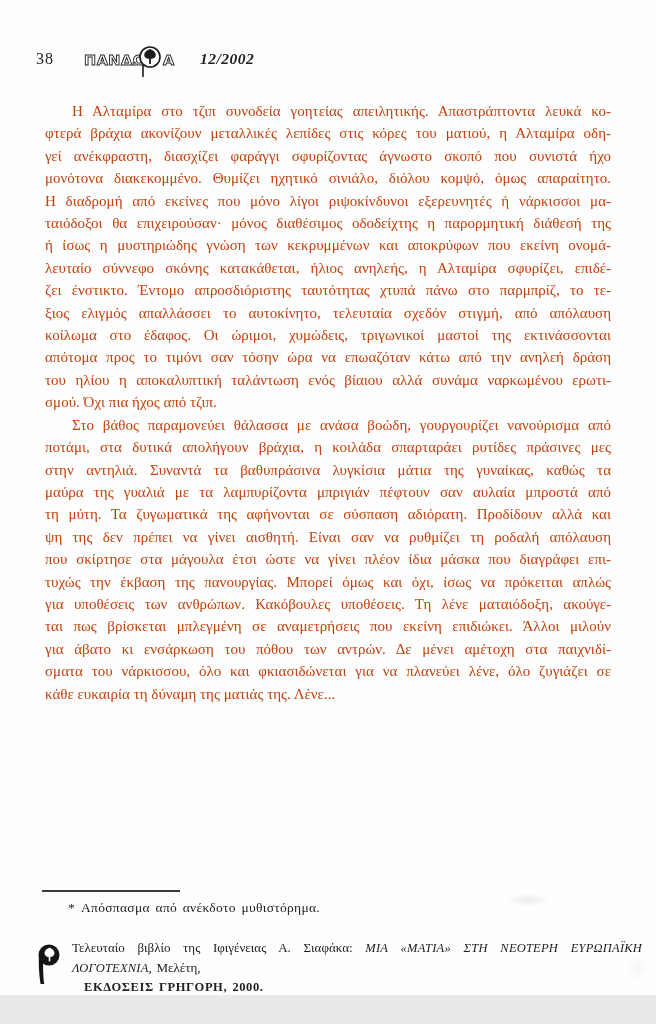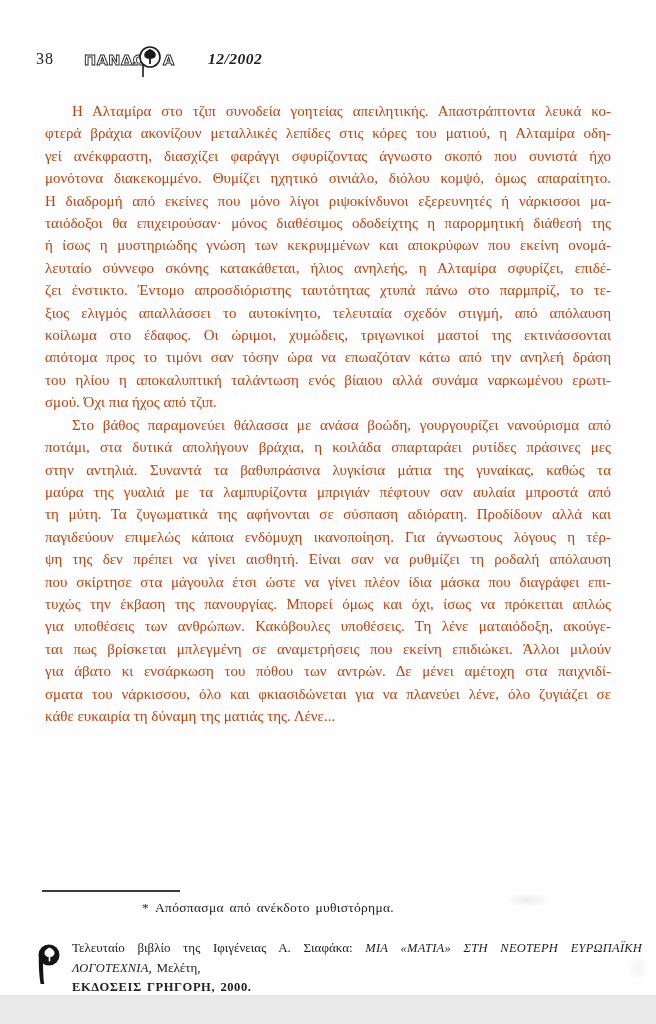--- a/index.html
+++ b/index.html
@@ -14,60 +14,60 @@
   
   .header{
     position:absolute;left:36px;top:42px;height:34px;
     display:flex;align-items:center;
   }
   .page-num{
     font-size:16px;letter-spacing:1px;color:#222;
   }
   .logo-wrap{margin-left:30px;display:flex;align-items:flex-end;}
   .issue{
-    margin-left:24px;font-size:15.5px;font-style:italic;font-weight:bold;
+    margin-left:16px;font-size:15.5px;font-style:italic;font-weight:bold;
     letter-spacing:0.5px;color:#1d1d1d;
   }
   
   .article{
     position:absolute;left:45px;top:100px;width:566px;
   }
   .tline{
     font-size:15px;line-height:22.4px;
     text-align:justify;text-align-last:justify;
     white-space:normal;color:#c2410c;
   }
   .tline.para-first{text-indent:27px;}
   .tline.para-last{text-align-last:left;}
   
   .footnote-rule{
     position:absolute;left:42px;top:890px;width:138px;height:2px;
     background:#3a3a3a;
   }
   .footnote{
     position:absolute;left:68px;top:900px;width:400px;
-    font-size:13.5px;letter-spacing:0.3px;word-spacing:2px;color:#1d1d1d;text-align:center;
+    font-size:13.5px;letter-spacing:0.3px;word-spacing:2px;color:#1d1d1d;
   }
   .footnote .marker{margin-right:6px;}
   
   .publisher{
     position:absolute;left:36px;top:938px;width:606px;
     display:flex;align-items:center;
   }
   .pub-logo{flex:0 0 auto;margin-top:2px;}
   .pub-text{
     flex:1 1 auto;margin-left:12px;font-size:13px;line-height:19px;
     color:#1d1d1d;text-align:justify;word-spacing:1.5px;
   }
   .pub-text .book-title{
     font-style:italic;font-size:12.5px;letter-spacing:0.2px;
   }
   .pub-line2{
     font-size:12.5px;line-height:19px;letter-spacing:0.6px;
-    font-weight:bold;color:#222;
+    font-weight:bold;color:#222;margin-left:12px;
   }
   
   .smudge{
     position:absolute;border-radius:50%;
     background:radial-gradient(closest-side, rgba(110,110,110,0.35), rgba(110,110,110,0));
   }
   .smudge.s1{left:505px;top:893px;width:46px;height:14px;opacity:.35;}
   .smudge.s2{left:627px;top:955px;width:22px;height:26px;opacity:.18;}
 </style>
 </head>
@@ -110,21 +110,20 @@
         <div class="tline">απότομα προς το τιμόνι σαν τόσην ώρα να επωαζόταν κάτω από την ανηλεή δράση</div>
         <div class="tline">του ηλίου η αποκαλυπτική ταλάντωση ενός βίαιου αλλά συνάμα ναρκωμένου ερωτι-</div>
         <div class="tline para-last">σμού. Όχι πια ήχος από τζιπ.</div>
       </div>
       <div>
         <div class="tline para-first">Στο βάθος παραμονεύει θάλασσα με ανάσα βοώδη, γουργουρίζει νανούρισμα από</div>
         <div class="tline">ποτάμι, στα δυτικά απολήγουν βράχια, η κοιλάδα σπαρταράει ρυτίδες πράσινες μες</div>
         <div class="tline">στην αντηλιά. Συναντά τα βαθυπράσινα λυγκίσια μάτια της γυναίκας, καθώς τα</div>
         <div class="tline">μαύρα της γυαλιά με τα λαμπυρίζοντα μπριγιάν πέφτουν σαν αυλαία μπροστά από</div>
         <div class="tline">τη μύτη. Τα ζυγωματικά της αφήνονται σε σύσπαση αδιόρατη. Προδίδουν αλλά και</div>
-        <div class="tline">παγιδεύουν επιμελώς κάποια ενδόμυχη ικανοποίηση. Για άγνωστους λόγους η τέρ-</div>
         <div class="tline">ψη της δεν πρέπει να γίνει αισθητή. Είναι σαν να ρυθμίζει τη ροδαλή απόλαυση</div>
         <div class="tline">που σκίρτησε στα μάγουλα έτσι ώστε να γίνει πλέον ίδια μάσκα που διαγράφει επι-</div>
         <div class="tline">τυχώς την έκβαση της πανουργίας. Μπορεί όμως και όχι, ίσως να πρόκειται απλώς</div>
         <div class="tline">για υποθέσεις των ανθρώπων. Κακόβουλες υποθέσεις. Τη λένε ματαιόδοξη, ακούγε-</div>
         <div class="tline">ται πως βρίσκεται μπλεγμένη σε αναμετρήσεις που εκείνη επιδιώκει. Άλλοι μιλούν</div>
         <div class="tline">για άβατο κι ενσάρκωση του πόθου των αντρών. Δε μένει αμέτοχη στα παιχνιδί-</div>
         <div class="tline">σματα του νάρκισσου, όλο και φκιασιδώνεται για να πλανεύει λένε, όλο ζυγιάζει σε</div>
         <div class="tline para-last">κάθε ευκαιρία τη δύναμη της ματιάς της. Λένε...</div>
       </div>
     </div>

